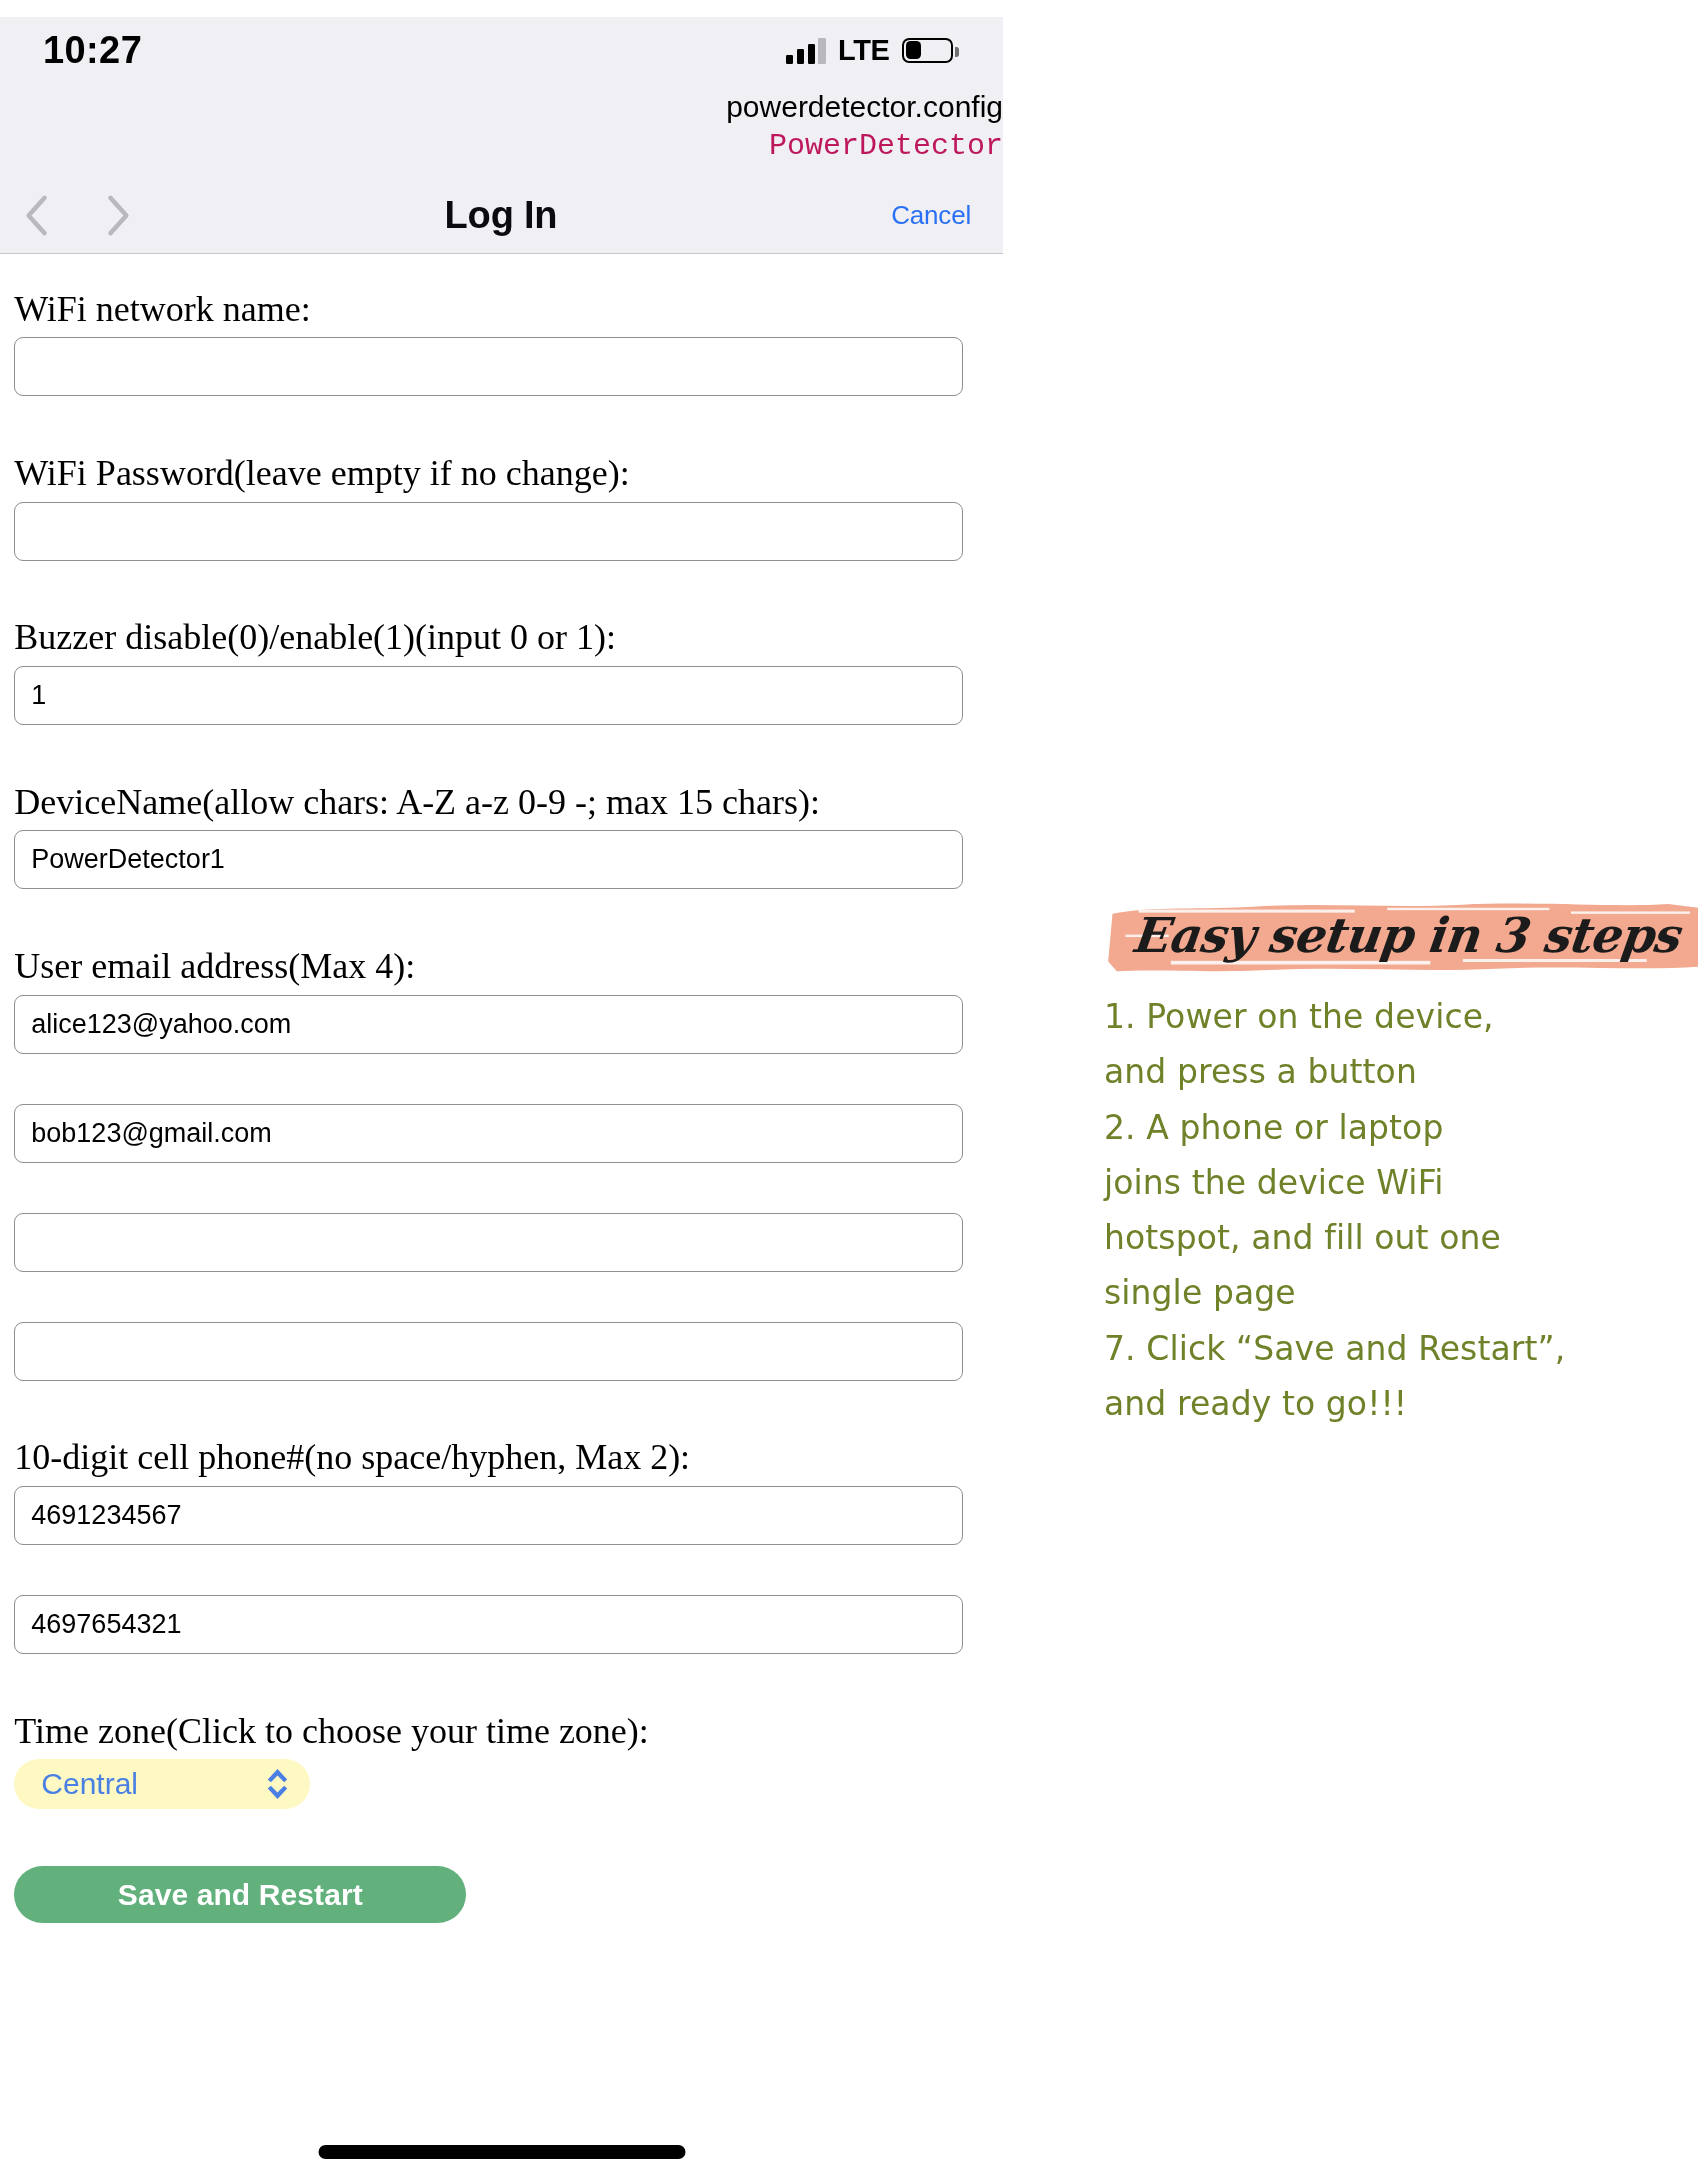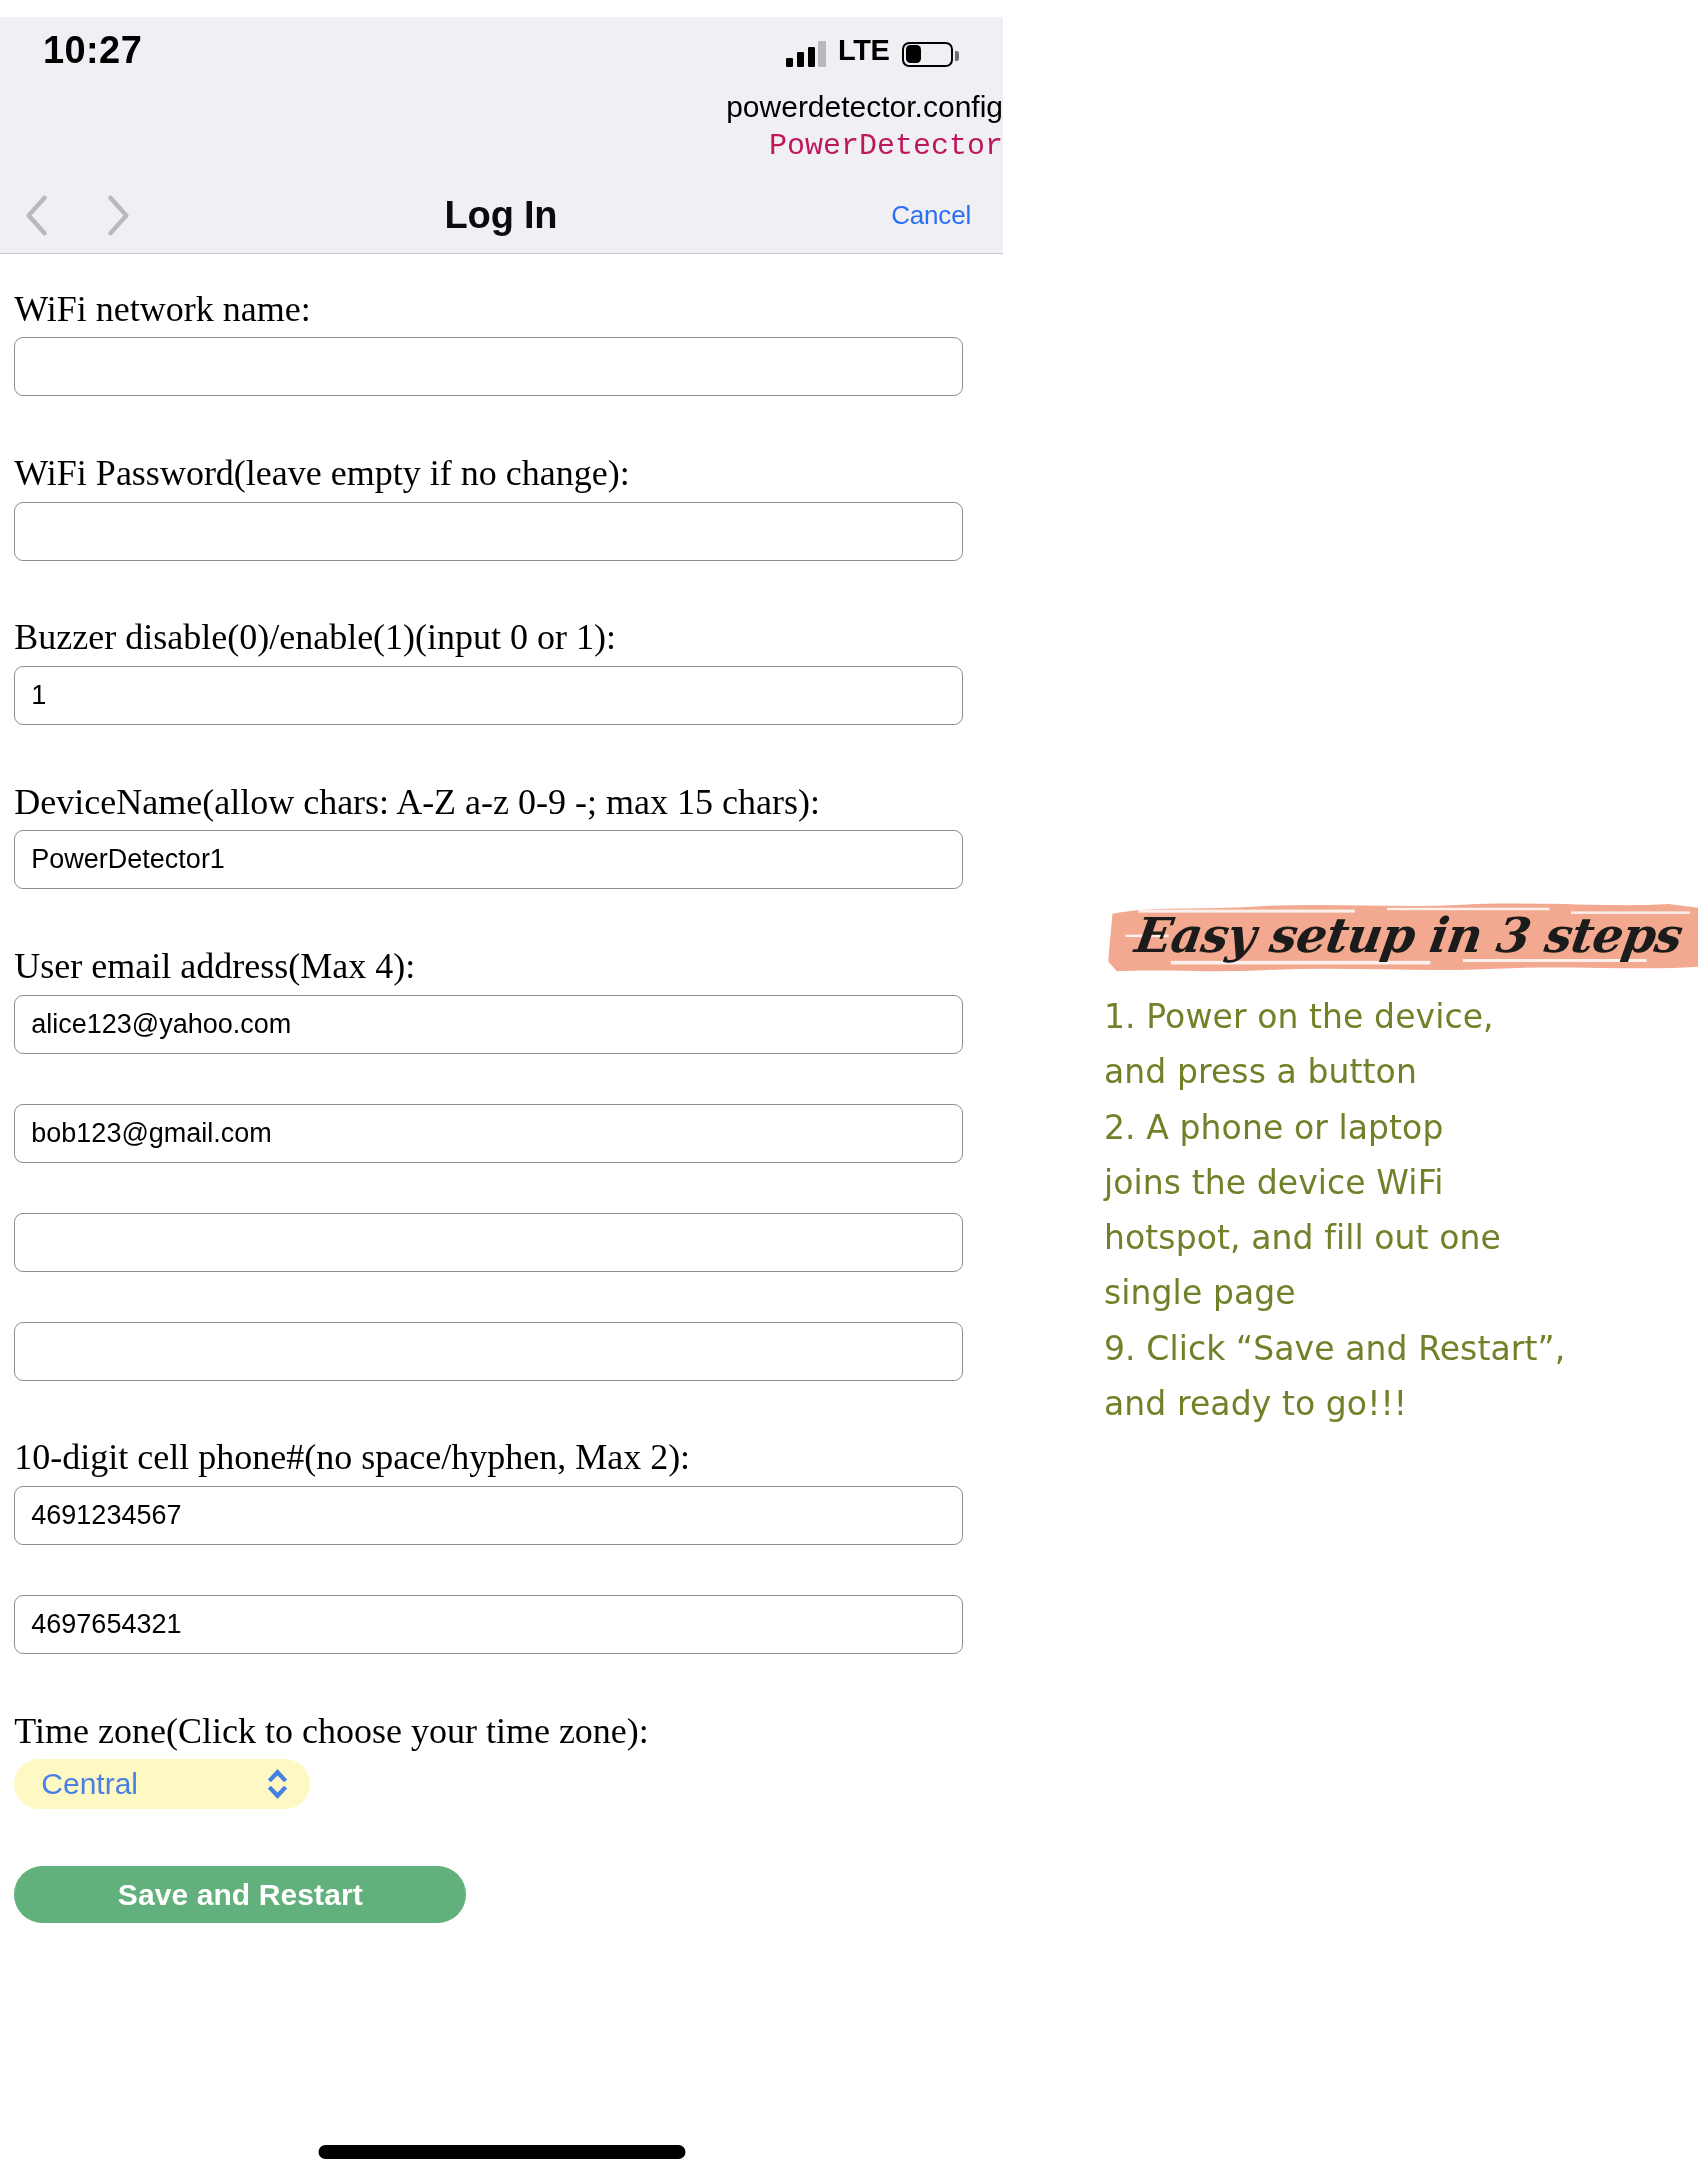--- a/index.html
+++ b/index.html
@@ -44,21 +44,21 @@
     margin-top: 17px;
   }
   .status-time {
     font-size: 38px;
     font-weight: 600;
     color: #000;
     letter-spacing: 0.4px;
   }
   .status-right {
     display: flex;
-    align-items: flex-end;
+    align-items: center;
     gap: 12.5px;
   }
   .signal-bars {
     display: flex;
     align-items: flex-end;
     gap: 3.6px;
     height: 27px;
   }
   .signal-bars i {
     display: block;
@@ -410,19 +410,19 @@
       <span class="txt">Easy setup in 3 steps</span>
     </div>
 
     <div class="steps">
       <p>1. Power on the device,</p>
       <p>and press a button</p>
       <p>2. A phone or laptop</p>
       <p>joins the device WiFi</p>
       <p>hotspot, and fill out one</p>
       <p>single page</p>
-      <p>9. Click “Save and Restart”,</p>
+      <p>7. Click “Save and Restart”,</p>
       <p>and ready to go!!!</p>
     </div>
   </div>
 
 </div>
 
 
 </body></html>

